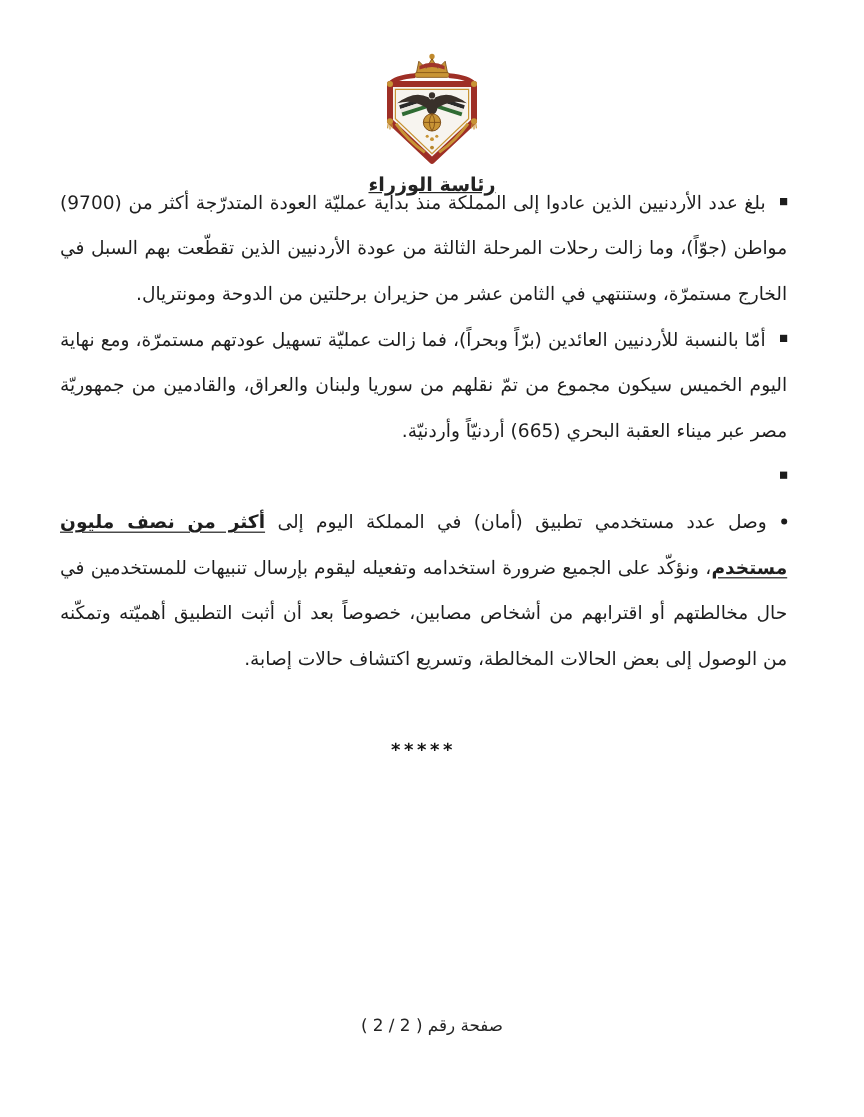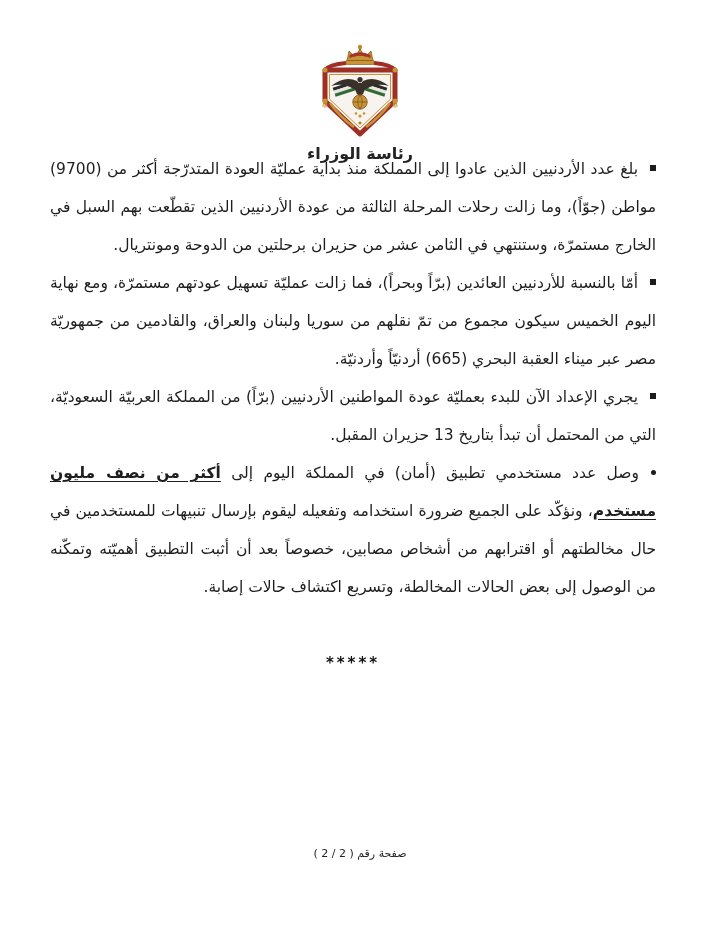--- a/index.html
+++ b/index.html
@@ -7,41 +7,41 @@
     width:720px;height:931px;background:#ffffff;
     font-family:"DejaVu Sans", sans-serif;
     color:#1e1e1e;position:relative;overflow:hidden;
   }
   .page{position:absolute;inset:0;background:#ffffff;}
   
   .crest{position:absolute;top:44px;left:0;right:0;text-align:center;}
   .crest svg{display:inline-block;}
   .crest-caption{
     margin-top:2px;font-weight:700;font-size:16px;color:#232323;
-    letter-spacing:0.5px;direction:rtl;
+    letter-spacing:0.5px;direction:rtl;text-decoration:underline;
   }
   
   .content{
     position:absolute;top:150px;right:64px;left:50px;
     direction:rtl;font-size:15.5px;line-height:38px;text-align:justify;
   }
   .bullet-item{margin:0;padding:0;text-align:justify;}
   .marker{display:inline-block;vertical-align:middle;margin-left:12px;margin-bottom:3px;}
   .marker.square{width:6px;height:6px;background:#1c1c1c;}
   .marker.dot{width:5px;height:5px;border-radius:50%;background:#1c1c1c;}
   .seg.bold{font-weight:700;}
   .seg.underline{text-decoration:underline;text-underline-offset:3px;}
   .separator{
     text-align:center;margin-top:38px;font-weight:700;font-size:15px;
     letter-spacing:3px;color:#141414;direction:ltr;
   }
   
   .page-footer{
     position:absolute;top:847px;left:0;right:0;text-align:center;
-    direction:rtl;font-size:11px;color:#242424;
+    direction:rtl;font-size:14px;color:#242424;
   }
 </style>
 </head>
 <body>
 
 <div class="page">
 
   <header class="crest">
     <svg width="84" height="94" viewBox="0 0 84 94" aria-hidden="true">
 
@@ -88,21 +88,21 @@
       <circle cx="46" cy="69.5" r="1.3" fill="#c89435"></circle>
       <circle cx="42" cy="79" r="1.6" fill="#b6862c"></circle>
     </svg>
     <div class="crest-caption">رئاسة الوزراء</div>
   </header>
 
   <main class="content">
     <div>
         <p class="bullet-item"><span class="marker square"></span><span class="seg">بلغ عدد الأردنيين الذين عادوا إلى المملكة منذ بداية عمليّة العودة المتدرّجة أكثر من (9700) مواطن (جوّاً)، وما زالت رحلات المرحلة الثالثة من عودة الأردنيين الذين تقطّعت بهم السبل في الخارج مستمرّة، وستنتهي في الثامن عشر من حزيران برحلتين من الدوحة ومونتريال.</span></p>
         <p class="bullet-item"><span class="marker square"></span><span class="seg">أمّا بالنسبة للأردنيين العائدين (برّاً وبحراً)، فما زالت عمليّة تسهيل عودتهم مستمرّة، ومع نهاية اليوم الخميس سيكون مجموع من تمّ نقلهم من سوريا ولبنان والعراق، والقادمين من جمهوريّة مصر عبر ميناء العقبة البحري (665) أردنيّاً وأردنيّة.</span></p>
-        <p class="bullet-item"><span class="marker square"></span><span class="seg">يجري الإعداد الآن للبدء بعمليّة عودة المواطنين الأردنيين (برّاً) من المملكة العربيّة السعوديّة، التي من المحتمل أن تبدأ بتاريخ 13 حزيران المقبل.</span></p>
+        <p class="bullet-item"><span class="marker square"></span></p>
         <p class="bullet-item"><span class="marker dot"></span><span class="seg">وصل عدد مستخدمي تطبيق (أمان) في المملكة اليوم إلى </span><span class="seg bold underline">أكثر من نصف مليون مستخدم</span><span class="seg">، ونؤكّد على الجميع ضرورة استخدامه وتفعيله ليقوم بإرسال تنبيهات للمستخدمين في حال مخالطتهم أو اقترابهم من أشخاص مصابين، خصوصاً بعد أن أثبت التطبيق أهميّته وتمكّنه من الوصول إلى بعض الحالات المخالطة، وتسريع اكتشاف حالات إصابة.</span></p>
       </div>
     <div class="separator">*****</div>
   </main>
 
   <footer class="page-footer">صفحة رقم ( 2 / 2 )</footer>
 
 </div>
 
 </body></html>

